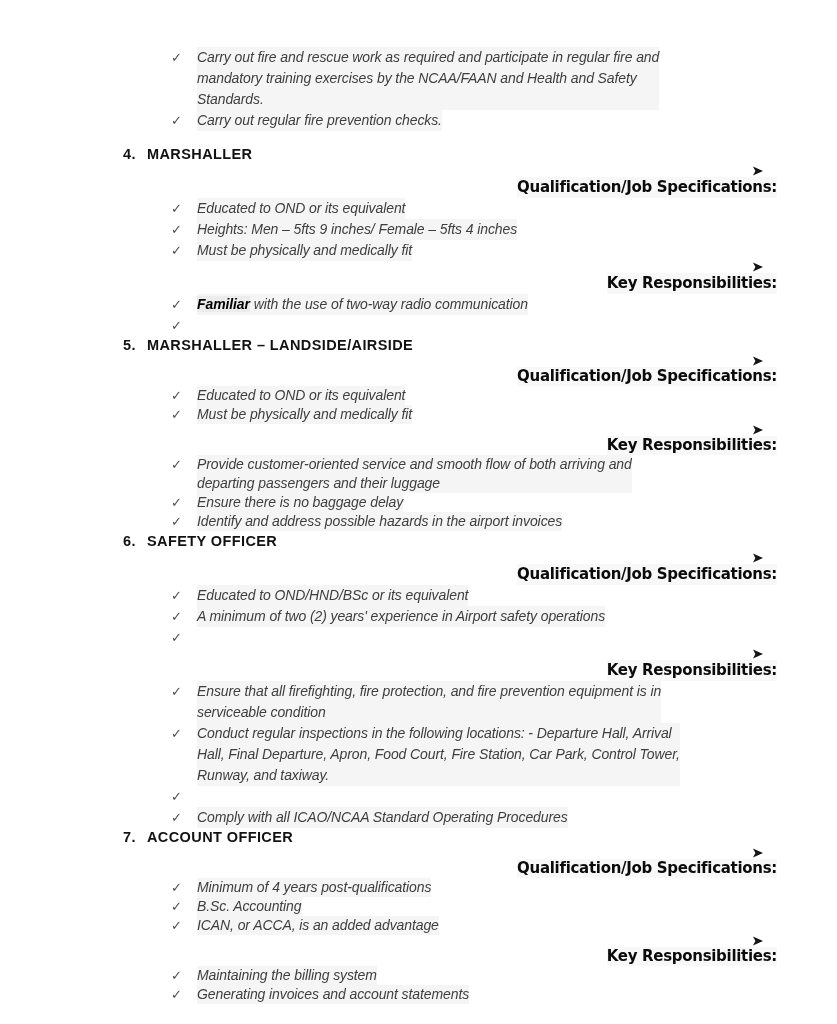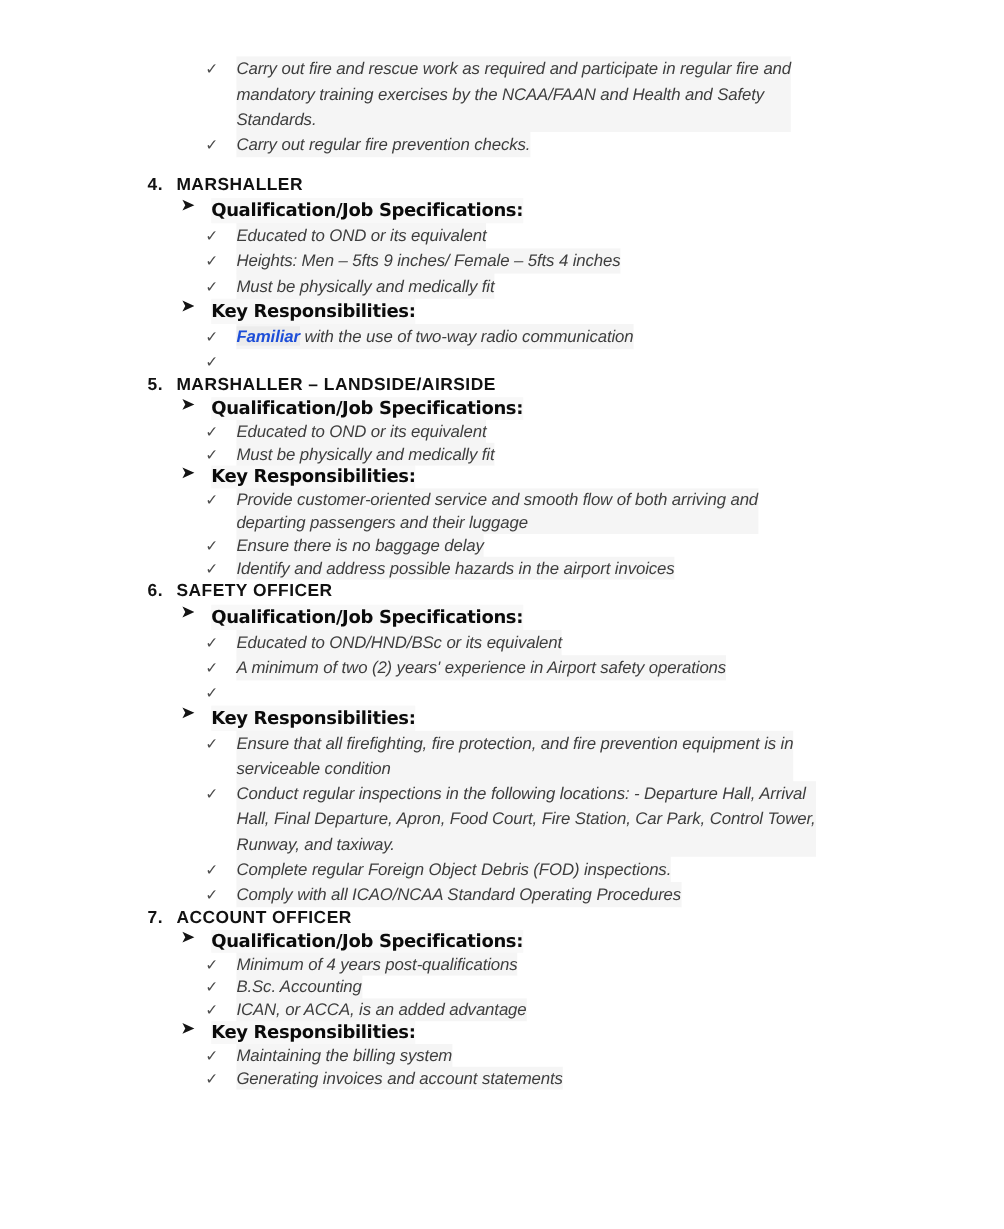--- a/index.html
+++ b/index.html
@@ -45,21 +45,21 @@
   .t {
     display: inline-block;
     max-width: 585px;
     white-space: pre-line;
     letter-spacing: -0.1px;
     background: rgba(160,160,160,0.10); 
     font-style: italic;
   }
   .lead {
     font-weight: bold;
-    color: #1d4ed8;
+    color: #000000;
     background: rgba(160,160,160,0.10);
     text-align: center;
   }
   li.emph .t {
     font-weight: bold;
     color: #2c2c2c;
     letter-spacing: -0.2px;
   }
   
   .sec-header {
@@ -72,23 +72,24 @@
     letter-spacing: 0.4px;
   }
   .sec-num {
     flex: 0 0 24px;
     width: 24px;
   }
   .section-4 { margin-top: 13px; }
   
   .sub-header {
     display: flex;
-    align-items: flex-start;
+    align-items: flex-end;
     margin-left: 28px;
     line-height: 21px;
+    flex-direction: column;
   }
   .arrow-icon {
     flex: 0 0 12px;
     width: 12px;
     margin-right: 13px;
     display: inline-flex;
     align-items: center;
   }
   .sub-title {
     font-family: "DejaVu Sans", sans-serif;
@@ -256,21 +257,20 @@
 serviceable condition</span>
       </li>
       <li>
         <span class="check">✓</span>
         <span class="t">Conduct regular inspections in the following locations: - Departure Hall, Arrival
 Hall, Final Departure, Apron, Food Court, Fire Station, Car Park, Control Tower,
 Runway, and taxiway.</span>
       </li>
       <li>
         <span class="check">✓</span>
-        <span class="t">Complete regular Foreign Object Debris (FOD) inspections.</span>
       </li>
       <li>
         <span class="check">✓</span>
         <span class="t">Comply with all ICAO/NCAA Standard Operating Procedures</span>
       </li>
     </ul>
   </div>
 
   <div class="section s-tight">
     <div class="sec-header">

